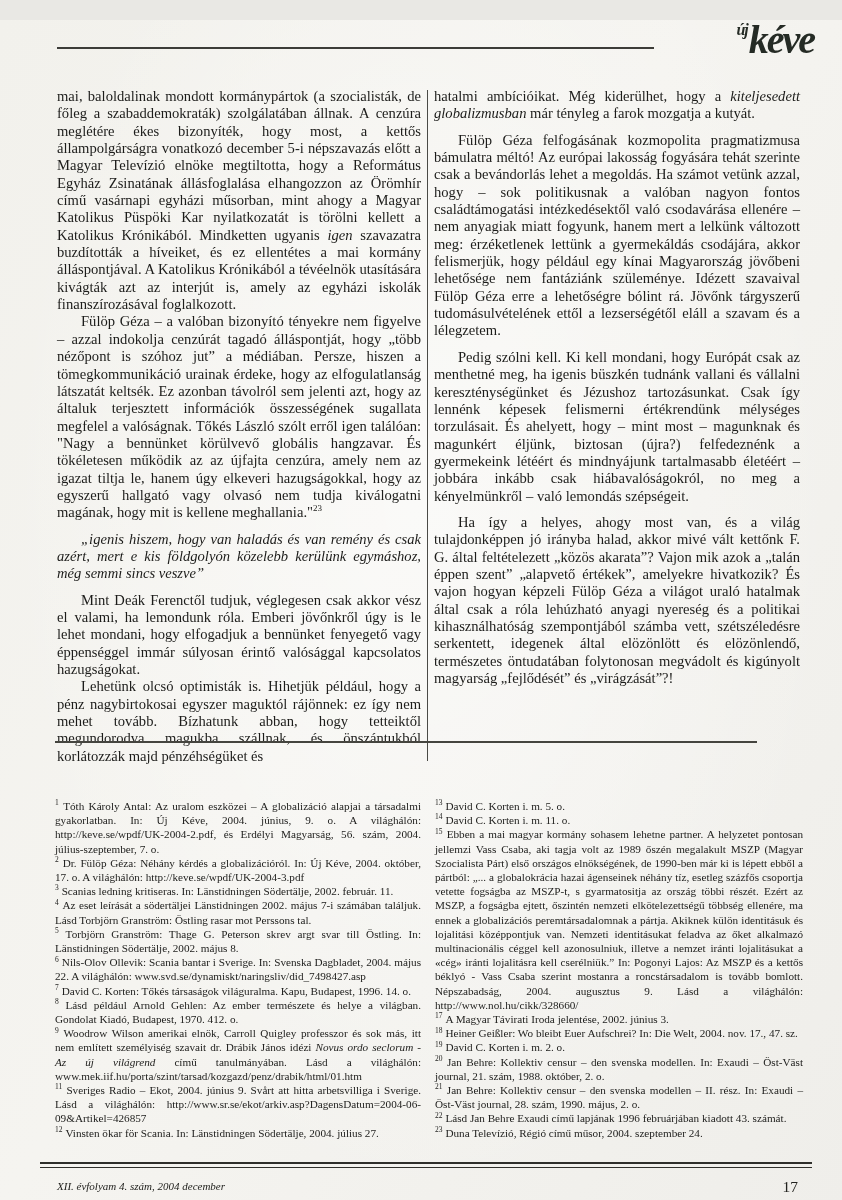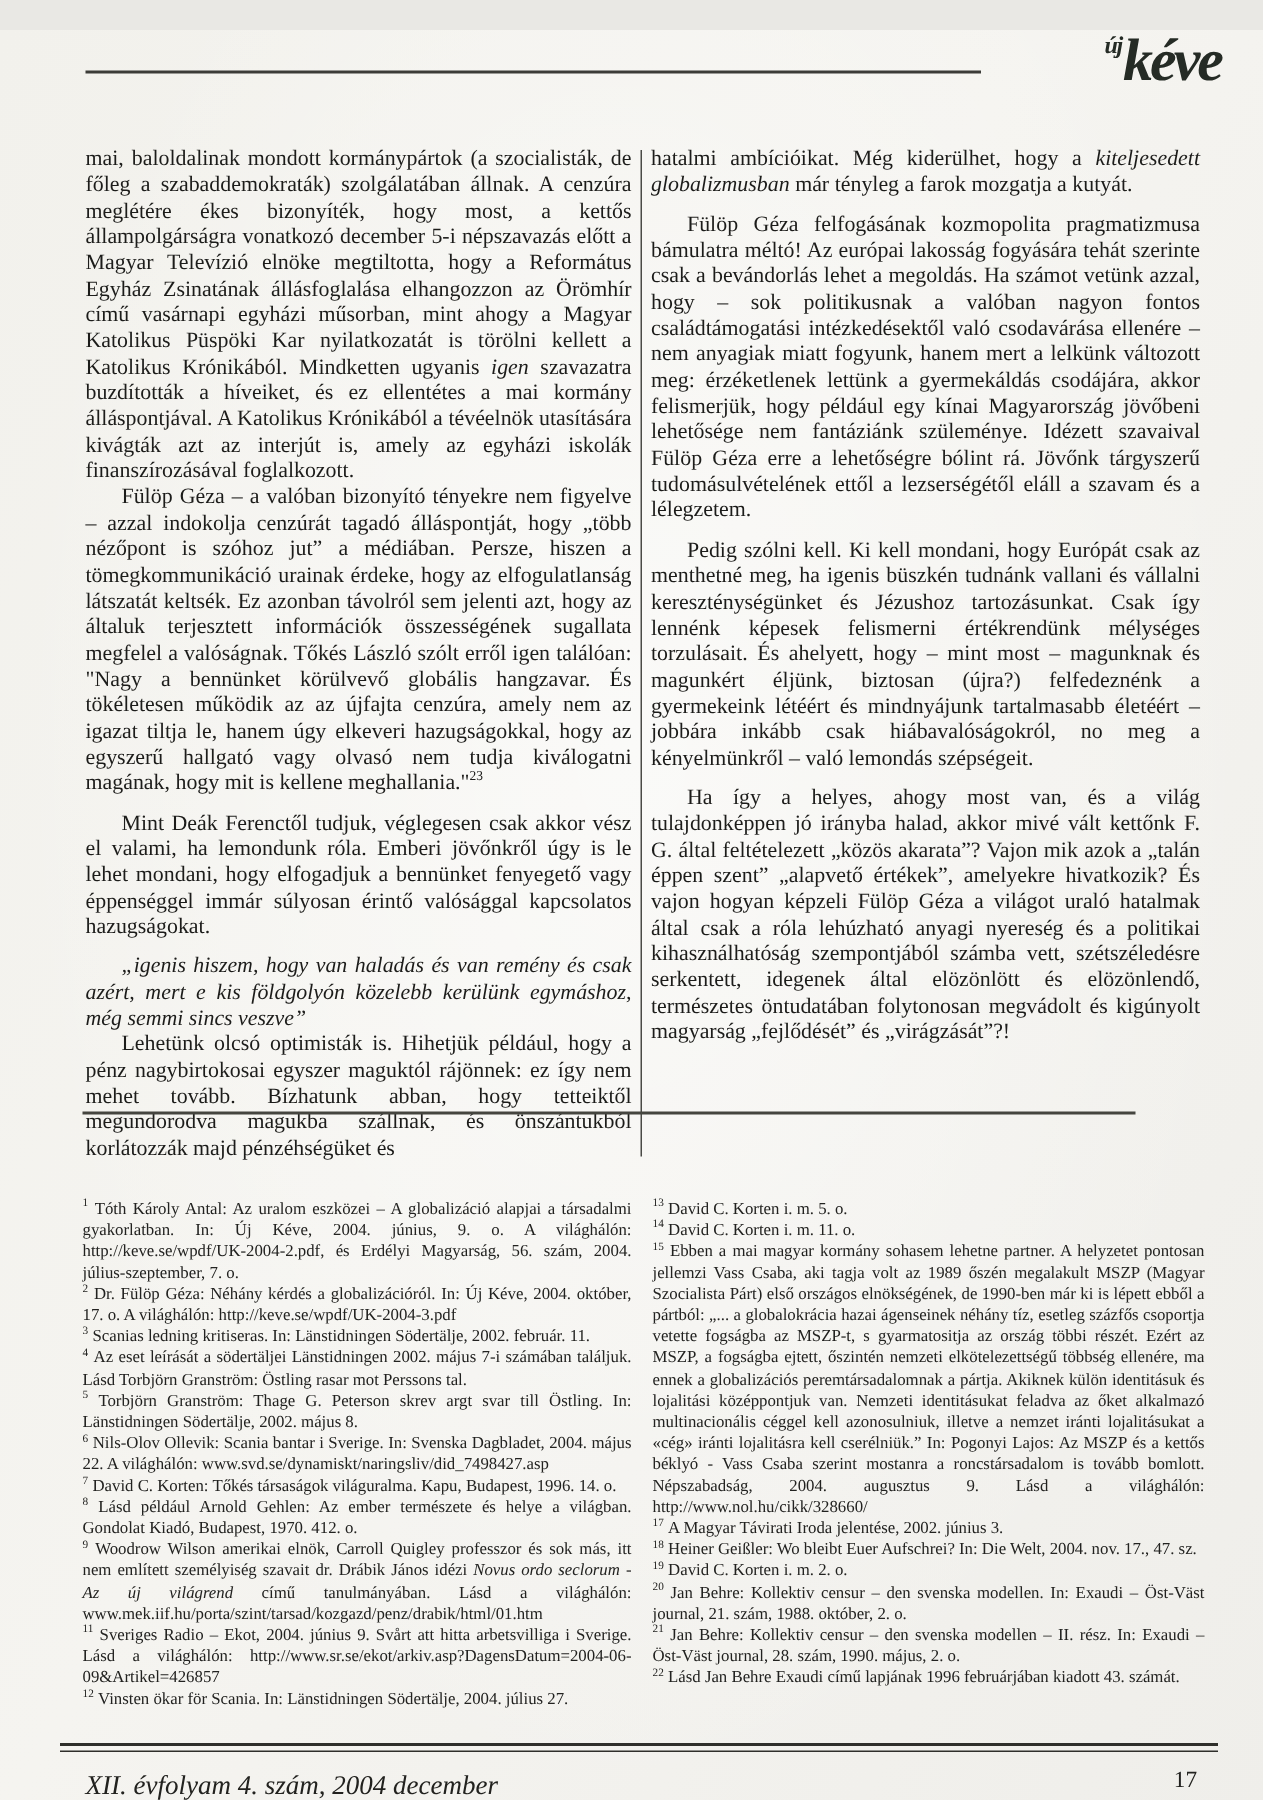--- a/index.html
+++ b/index.html
@@ -25,21 +25,21 @@
     font-style:italic;font-weight:bold;color:#252b25;
     white-space:nowrap;line-height:1;
   }
   .logo-prefix{
     font-size:16px;vertical-align:18px;letter-spacing:-1px;margin-right:1px;
   }
   .logo-name{
     font-size:40px;letter-spacing:-2px;
   }
   .columns{
-    position:absolute;left:57px;top:78px;width:743px;
+    position:absolute;left:57px;top:68px;width:743px;
     display:flex;align-items:stretch;
   }
   .col{width:364px;}
   .col.right{width:366px;}
   .divider{width:1px;background:#4a4a46;margin:2px 6px 4px 6px;}
   .col p{
     margin:0;font-size:14.6px;line-height:17.35px;
     text-align:justify;color:#1c1c1a;
   }
   .col p.indent{text-indent:24px;}
@@ -61,42 +61,42 @@
     margin:0;font-size:11.2px;line-height:14.2px;
     text-align:justify;color:#222220;
   }
   .fn-num{font-size:7.5px;margin-right:1px;}
   .footer-rule{
     position:absolute;left:40px;top:1142px;width:772px;height:3px;
     border-top:2.5px solid #2f2f2b;border-bottom:1.5px solid #2f2f2b;
   }
   .footer-issue{
     position:absolute;left:57px;top:1160px;
-    font-style:italic;font-size:18px;color:#22221f;
+    font-style:italic;font-size:11px;color:#22221f;
   }
   .footer-page{
     position:absolute;right:44px;top:1158px;
     font-size:15.5px;color:#22221f;
   }
 </style>
 </head>
 <body>
 
 <div class="page">
 
   <div class="header-rule"></div>
 
   <div class="logo"><span class="logo-prefix">új</span><span class="logo-name">kéve</span></div>
 
   <div class="columns">
     <div class="col left">
         <p class=""><span>mai, baloldalinak mondott kormánypártok (a szocialisták, de főleg a szabaddemokraták) szolgálatában állnak. A cenzúra meglétére ékes bizonyíték, hogy most, a kettős állampolgárságra vonatkozó december 5-i népszavazás előtt a Magyar Televízió elnöke megtiltotta, hogy a Református Egyház Zsinatának állásfoglalása elhangozzon az Örömhír című vasárnapi egyházi műsorban, mint ahogy a Magyar Katolikus Püspöki Kar nyilatkozatát is törölni kellett a Katolikus Krónikából. Mindketten ugyanis </span><span class="it">igen</span><span> szavazatra buzdították a híveiket, és ez ellentétes a mai kormány álláspontjával. A Katolikus Krónikából a tévéelnök utasítására kivágták azt az interjút is, amely az egyházi iskolák finanszírozásával foglalkozott.</span></p>
         <p class="indent "><span>Fülöp Géza – a valóban bizonyító tényekre nem figyelve – azzal indokolja cenzúrát tagadó álláspontját, hogy „több nézőpont is szóhoz jut” a médiában. Persze, hiszen a tömegkommunikáció urainak érdeke, hogy az elfogulatlanság látszatát keltsék. Ez azonban távolról sem jelenti azt, hogy az általuk terjesztett információk összességének sugallata megfelel a valóságnak. Tőkés László szólt erről igen találóan: "Nagy a bennünket körülvevő globális hangzavar. És tökéletesen működik az az újfajta cenzúra, amely nem az igazat tiltja le, hanem úgy elkeveri hazugságokkal, hogy az egyszerű hallgató vagy olvasó nem tudja kiválogatni magának, hogy mit is kellene meghallania."</span><sup>23</sup></p>
+        <p class="indent quote gap"><span class="it">„igenis hiszem, hogy van haladás és van remény és csak azért, mert e kis földgolyón közelebb kerülünk egymáshoz, még semmi sincs veszve”</span></p>
         <p class="indent gap"><span>Mint Deák Ferenctől tudjuk, véglegesen csak akkor vész el valami, ha lemondunk róla. Emberi jövőnkről úgy is le lehet mondani, hogy elfogadjuk a bennünket fenyegető vagy éppenséggel immár súlyosan érintő valósággal kapcsolatos hazugságokat.</span></p>
-        <p class="indent quote gap"><span class="it">„igenis hiszem, hogy van haladás és van remény és csak azért, mert e kis földgolyón közelebb kerülünk egymáshoz, még semmi sincs veszve”</span></p>
         <p class="indent "><span>Lehetünk olcsó optimisták is. Hihetjük például, hogy a pénz nagybirtokosai egyszer maguktól rájönnek: ez így nem mehet tovább. Bízhatunk abban, hogy tetteiktől megundorodva magukba szállnak, és önszántukból korlátozzák majd pénzéhségüket és</span></p>
       </div>
     <div class="divider"></div>
     <div class="col right">
         <p class=""><span>hatalmi ambícióikat. Még kiderülhet, hogy a </span><span class="it">kiteljesedett globalizmusban</span><span> már tényleg a farok mozgatja a kutyát.</span></p>
         <p class="indent gap"><span>Fülöp Géza felfogásának kozmopolita pragmatizmusa bámulatra méltó! Az európai lakosság fogyására tehát szerinte csak a bevándorlás lehet a megoldás. Ha számot vetünk azzal, hogy – sok politikusnak a valóban nagyon fontos családtámogatási intézkedésektől való csodavárása ellenére – nem anyagiak miatt fogyunk, hanem mert a lelkünk változott meg: érzéketlenek lettünk a gyermekáldás csodájára, akkor felismerjük, hogy például egy kínai Magyarország jövőbeni lehetősége nem fantáziánk szüleménye. Idézett szavaival Fülöp Géza erre a lehetőségre bólint rá. Jövőnk tárgyszerű tudomásulvételének ettől a lezserségétől eláll a szavam és a lélegzetem.</span></p>
         <p class="indent gap"><span>Pedig szólni kell. Ki kell mondani, hogy Európát csak az menthetné meg, ha igenis büszkén tudnánk vallani és vállalni kereszténységünket és Jézushoz tartozásunkat. Csak így lennénk képesek felismerni értékrendünk mélységes torzulásait. És ahelyett, hogy – mint most – magunknak és magunkért éljünk, biztosan (újra?) felfedeznénk a gyermekeink létéért és mindnyájunk tartalmasabb életéért – jobbára inkább csak hiábavalóságokról, no meg a kényelmünkről – való lemondás szépségeit.</span></p>
         <p class="indent gap"><span>Ha így a helyes, ahogy most van, és a világ tulajdonképpen jó irányba halad, akkor mivé vált kettőnk F. G. által feltételezett „közös akarata”? Vajon mik azok a „talán éppen szent” „alapvető értékek”, amelyekre hivatkozik? És vajon hogyan képzeli Fülöp Géza a világot uraló hatalmak által csak a róla lehúzható anyagi nyereség és a politikai kihasználhatóság szempontjából számba vett, szétszéledésre serkentett, idegenek által elözönlött és elözönlendő, természetes öntudatában folytonosan megvádolt és kigúnyolt magyarság „fejlődését” és „virágzását”?!</span></p>
       </div>
   </div>
@@ -120,20 +120,21 @@
     <div class="fn-col right">
         <p class="footnote"><sup class="fn-num">13 </sup><span>David C. Korten i. m. 5. o.</span></p>
         <p class="footnote"><sup class="fn-num">14 </sup><span>David C. Korten i. m. 11. o.</span></p>
         <p class="footnote"><sup class="fn-num">15 </sup><span>Ebben a mai magyar kormány sohasem lehetne partner. A helyzetet pontosan jellemzi Vass Csaba, aki tagja volt az 1989 őszén megalakult MSZP (Magyar Szocialista Párt) első országos elnökségének, de 1990-ben már ki is lépett ebből a pártból: „... a globalokrácia hazai ágenseinek néhány tíz, esetleg százfős csoportja vetette fogságba az MSZP-t, s gyarmatositja az ország többi részét. Ezért az MSZP, a fogságba ejtett, őszintén nemzeti elkötelezettségű többség ellenére, ma ennek a globalizációs peremtársadalomnak a pártja. Akiknek külön identitásuk és lojalitási középpontjuk van. Nemzeti identitásukat feladva az őket alkalmazó multinacionális céggel kell azonosulniuk, illetve a nemzet iránti lojalitásukat a «cég» iránti lojalitásra kell cserélniük.” In: Pogonyi Lajos: Az MSZP és a kettős béklyó - Vass Csaba szerint mostanra a roncstársadalom is tovább bomlott. Népszabadság, 2004. augusztus 9. Lásd a világhálón: http://www.nol.hu/cikk/328660/</span></p>
         <p class="footnote"><sup class="fn-num">17 </sup><span>A Magyar Távirati Iroda jelentése, 2002. június 3.</span></p>
         <p class="footnote"><sup class="fn-num">18 </sup><span>Heiner Geißler: Wo bleibt Euer Aufschrei? In: Die Welt, 2004. nov. 17., 47. sz.</span></p>
         <p class="footnote"><sup class="fn-num">19 </sup><span>David C. Korten i. m. 2. o.</span></p>
         <p class="footnote"><sup class="fn-num">20 </sup><span>Jan Behre: Kollektiv censur – den svenska modellen. In: Exaudi – Öst-Väst journal, 21. szám, 1988. október, 2. o.</span></p>
         <p class="footnote"><sup class="fn-num">21 </sup><span>Jan Behre: Kollektiv censur – den svenska modellen – II. rész. In: Exaudi – Öst-Väst journal, 28. szám, 1990. május, 2. o.</span></p>
         <p class="footnote"><sup class="fn-num">22 </sup><span>Lásd Jan Behre Exaudi című lapjának 1996 februárjában kiadott 43. számát.</span></p>
+        <p class="footnote"><sup class="fn-num">23 </sup><span>Duna Televízió, Régió című műsor, 2004. szeptember 24.</span></p>
       </div>
   </div>
 
   <div class="footer-rule"></div>
   <span class="footer-issue">XII. évfolyam 4. szám, 2004 december</span>
   <span class="footer-page">17</span>
 
 </div>
 
 </body></html>

